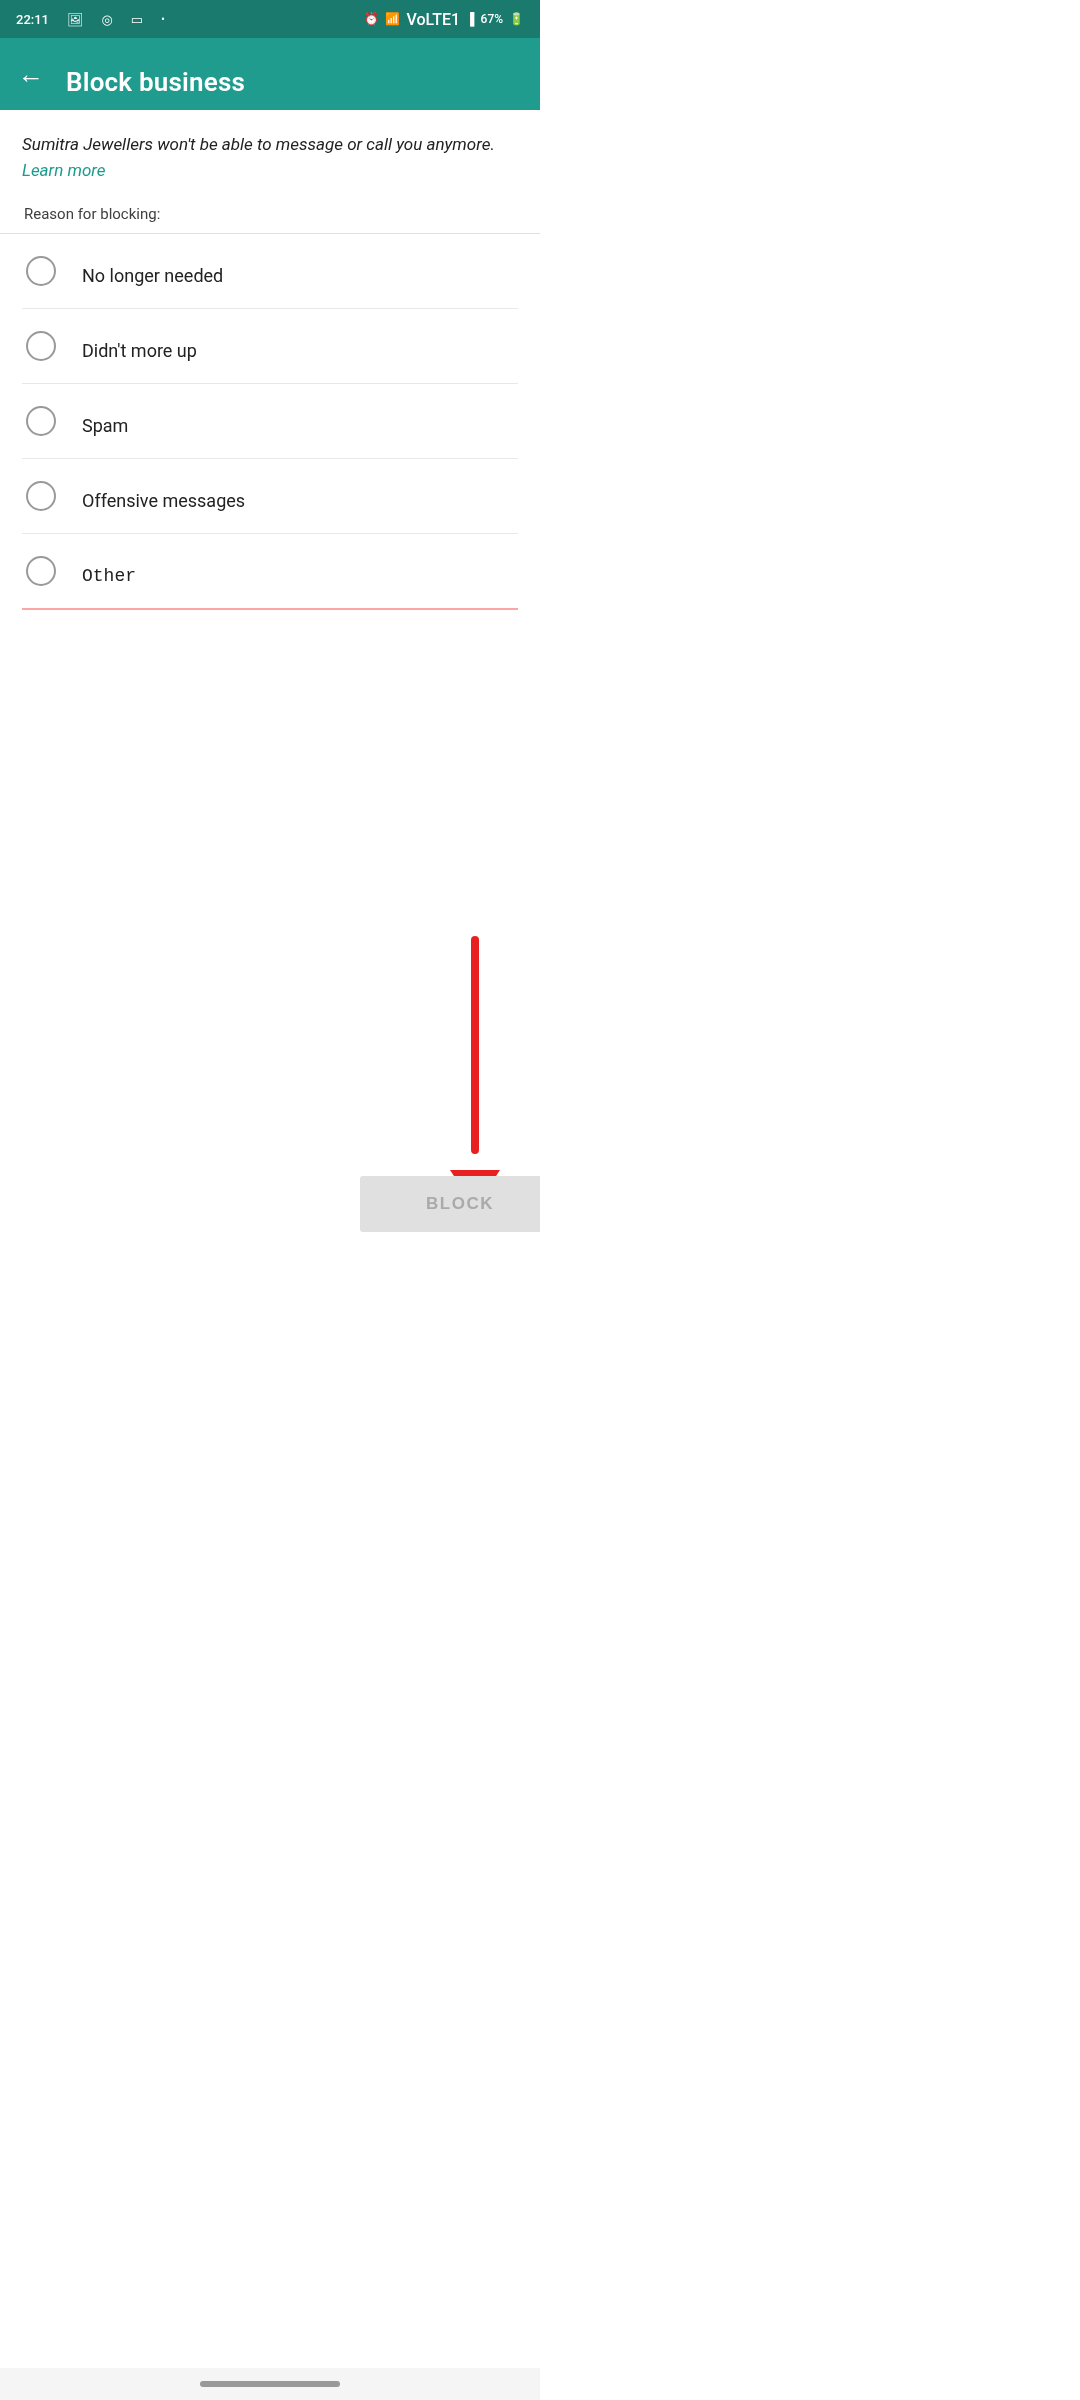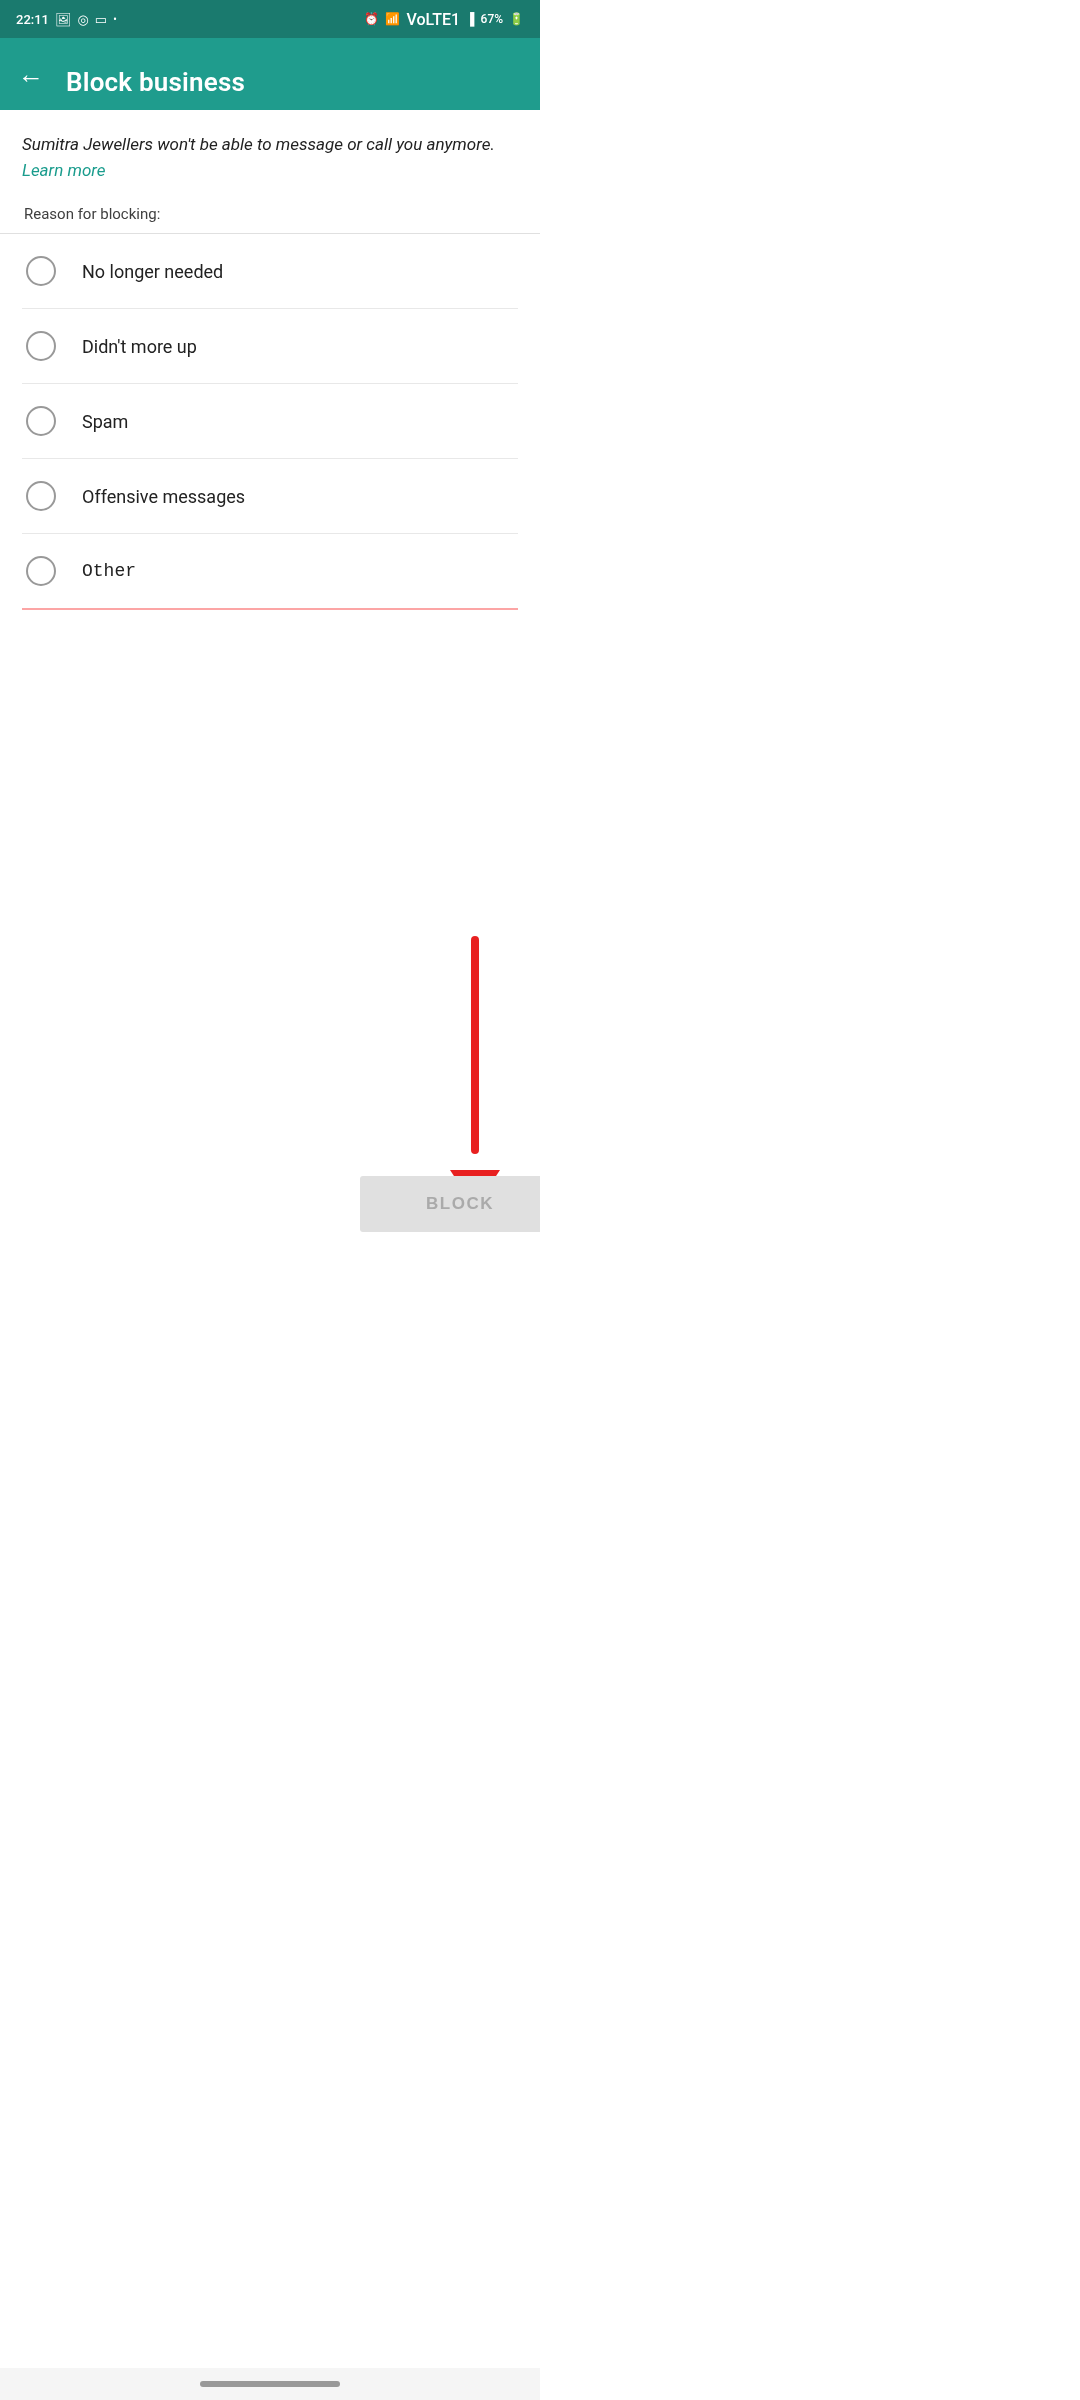--- a/index.html
+++ b/index.html
@@ -23,21 +23,21 @@
       justify-content: space-between;
       padding: 0 16px;
       color: #fff;
       font-size: 13px;
       font-weight: 500;
     }
 
     .status-left {
       display: flex;
       align-items: center;
-      gap: 6px;
+      gap: 18px;
     }
 
     .status-right {
       display: flex;
       align-items: center;
       gap: 6px;
       font-size: 12px;
     }
 
     
@@ -98,21 +98,21 @@
       background: #e0e0e0;
       margin: 0 -22px;
     }
 
     .radio-list {
       list-style: none;
     }
 
     .radio-item {
       display: flex;
-      align-items: center;
+      align-items: flex-end;
       padding: 22px 4px;
       gap: 26px;
       cursor: pointer;
       border-bottom: 1px solid #e8e8e8;
     }
 
     .radio-item:last-child {
       border-bottom: 2px solid #fca5a5;
       font-family: Liberation Mono, monospace;
     }

